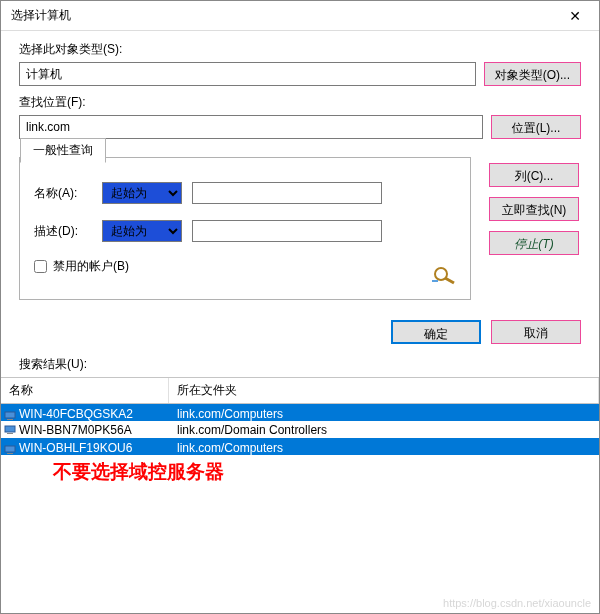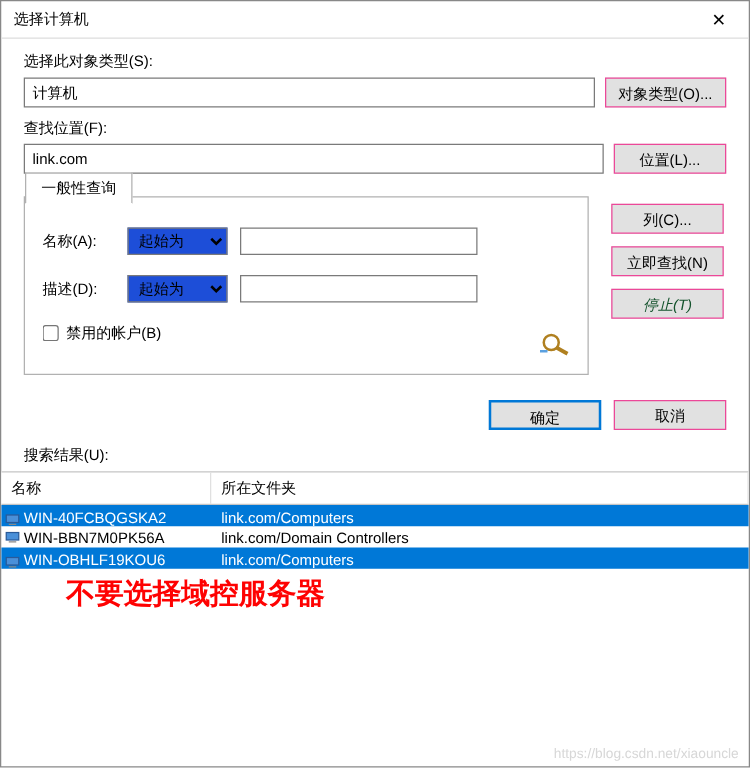--- a/index.html
+++ b/index.html
@@ -35,21 +35,21 @@
 .results-head .col { padding: 4px 8px; border-right: 1px solid #e0e0e0; }
 .col-name { width: 168px; }
 .col-folder { flex: 1; }
 .results-body { }
 .result-row { display: flex; align-items: center; height: 17px; }
 .result-row.selected { background: #0078d7; color: #ffffff; align-items: flex-end; }
 .result-row .icon { width: 18px; display: flex; justify-content: center; }
 .result-row .name { width: 150px; padding-left: 0; }
 .result-row .folder { flex: 1; padding-left: 8px; }
 .comp-icon { width: 12px; height: 10px; }
-.warning { color: #FE0202; font-size: 23px; font-weight: bold; padding: 4px 0 0 52px; font-family: SimSun, serif; }
+.warning { color: #FE0202; font-size: 19px; font-weight: bold; padding: 4px 0 0 52px; font-family: SimSun, serif; }
 .watermark { position: absolute; right: 8px; bottom: 4px; color: #d7d7d7; font-size: 11px; font-family: Arial; }
 </style>
 </head>
 <body>
 
 <div class="titlebar">
   <span class="title">选择计算机</span>
   <div class="close">
       <span>✕</span>
     </div>

